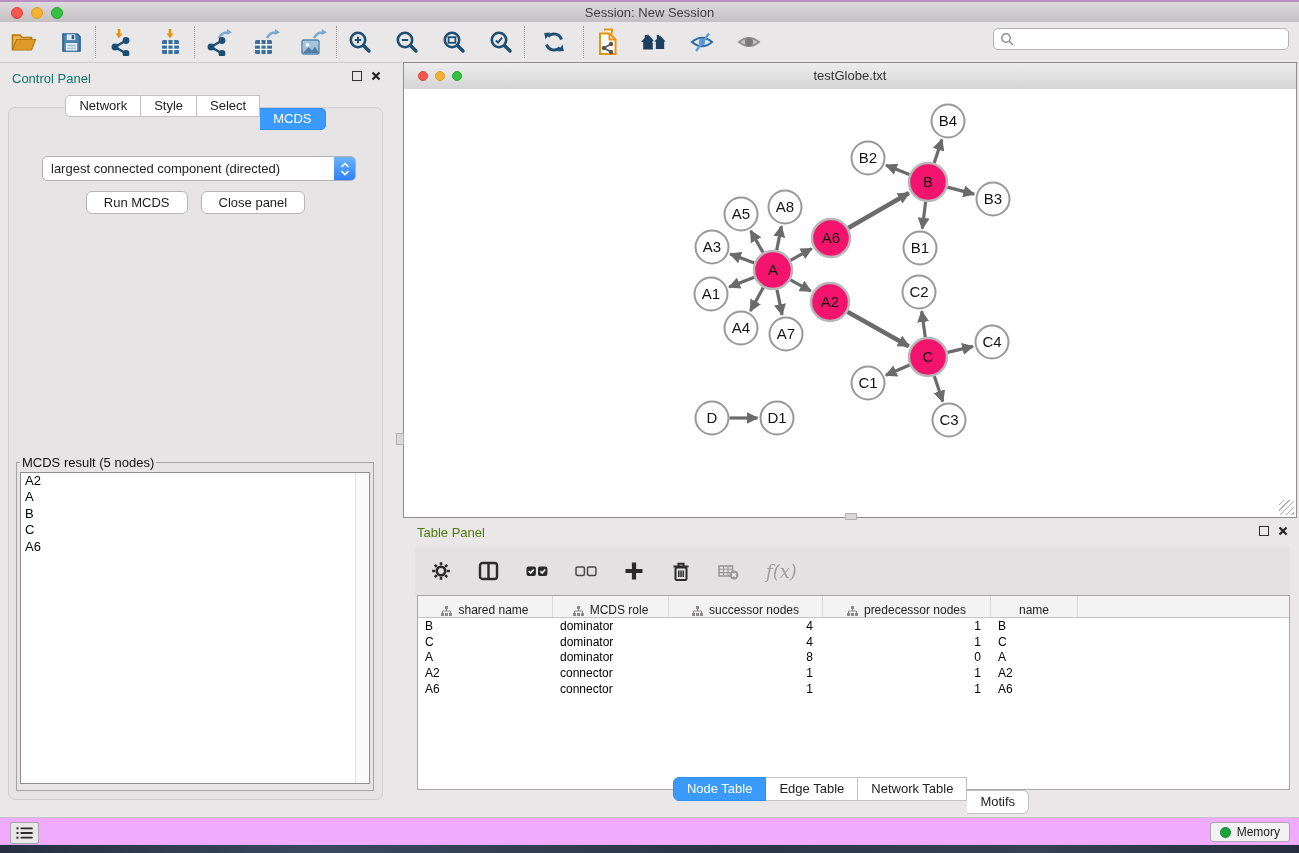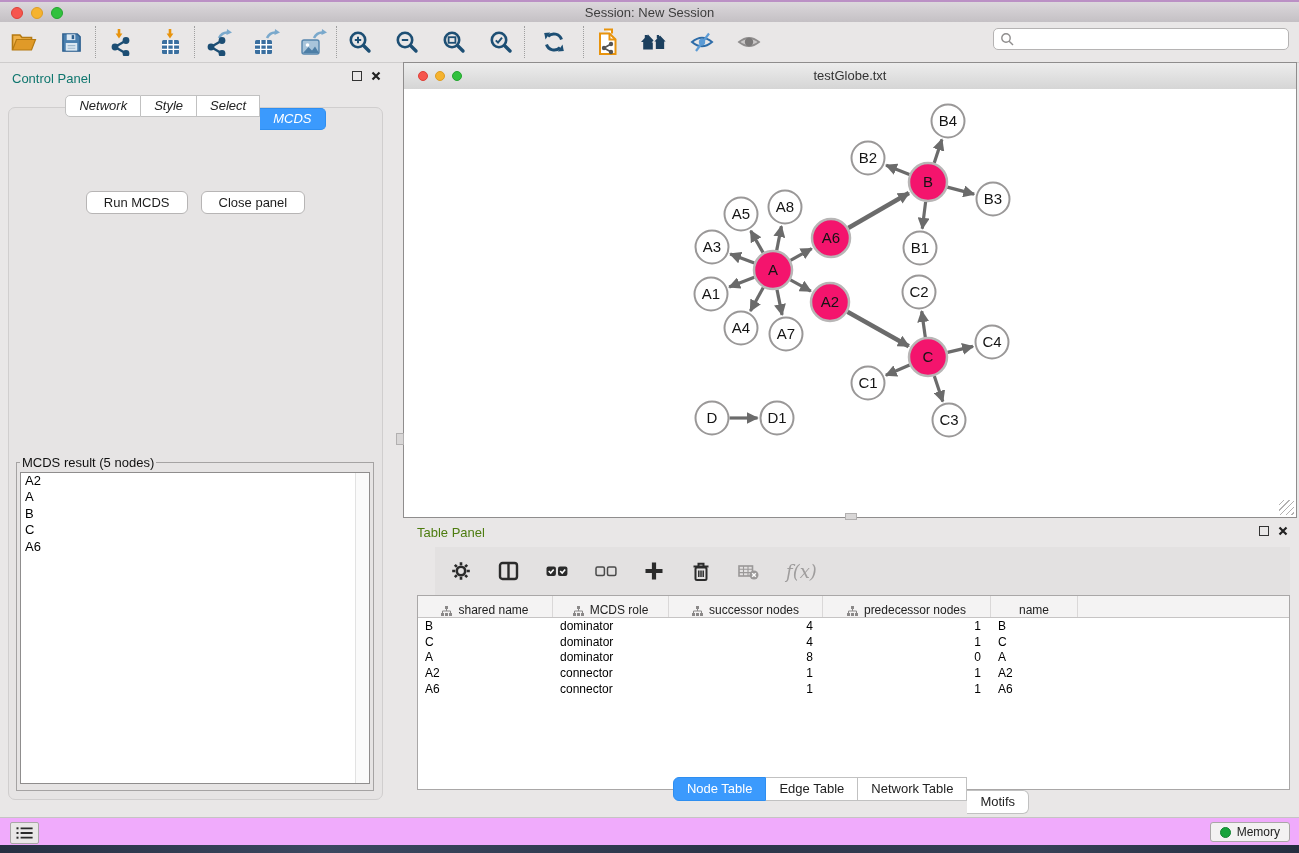--- a/index.html
+++ b/index.html
@@ -28,21 +28,21 @@
   .search-wrap input{border:none;outline:none;flex:1;height:18px;font-size:12px;background:transparent;}
 
   
   .control-panel{position:absolute;left:0;top:62px;width:391px;height:756px;}
   .cp-title{position:absolute;left:12px;top:9px;font-size:13px;color:#0f766e;}
   .win-ctls{position:absolute;top:9px;display:flex;gap:9px;align-items:center;}
   .cp-ctls{right:10px;}
   .float-icon{width:8px;height:8px;border:1.5px solid #333;display:inline-block;}
   .cp-body{position:absolute;left:8px;right:8px;top:45px;bottom:18px;background:#e6e4e4;
     border:1px solid #d0cece;border-radius:7px;}
-  .cp-tabs{position:absolute;top:33px;left:0;width:100%;display:flex;justify-content:center;z-index:3;font-style:italic;}
+  .cp-tabs{position:absolute;top:33px;left:0;width:100%;display:flex;justify-content:center;z-index:3;}
   .tab{height:20px;line-height:20px;padding:0 13px;font-size:13px;background:#fff;
     border:1px solid #c1c1c1;border-left:none;color:#222;cursor:default;}
   .tab:first-child{border-left:1px solid #c1c1c1;border-radius:5px 0 0 5px;}
   .tab:last-child{border-radius:0 5px 5px 0;margin-top:13px;}
   .tab.sel{background:#3b9afd;border-color:#2e8ef0;color:#fff;}
   .opt-label{position:absolute;top:26px;left:0;width:100%;text-align:center;font-size:13px;}
   .criterion{position:absolute;top:48px;left:33px;width:314px;height:25px;background:#fff;
     border:1px solid #b3b1b1;border-radius:5px;box-sizing:border-box;display:flex;align-items:center;}
   .criterion .val{flex:1;font-size:13px;padding-left:8px;white-space:nowrap;overflow:hidden;}
   .stepper{width:21px;height:23px;border-radius:0 4px 4px 0;background:linear-gradient(#6ab3fe,#2f80f7);
@@ -69,21 +69,21 @@
   .net-canvas{position:absolute;left:0;right:0;top:26px;bottom:0;background:#fff;overflow:hidden;}
   .resize-grip{position:absolute;right:2px;bottom:2px;width:15px;height:15px;
     background:repeating-linear-gradient(135deg,transparent 0 3px,#b3b1b1 3px 4px);}
   .thumb-left{position:absolute;left:396px;top:433px;width:8px;height:12px;background:#d9d7d7;border:1px solid #b2b0b0;box-sizing:border-box;}
   .thumb-bottom{position:absolute;left:845px;top:513px;width:12px;height:7px;background:#d9d7d7;border:1px solid #b2b0b0;box-sizing:border-box;}
 
   
   .table-panel{position:absolute;left:403px;top:522px;width:896px;height:296px;}
   .tp-title{position:absolute;left:14px;top:3px;font-size:13px;color:#4d7c0f;}
   .tp-ctls{right:11px;top:4px;}
-  .tp-toolbar{position:absolute;left:32px;right:9px;top:25px;height:48px;background:#e3e1e1;
+  .tp-toolbar{position:absolute;left:12px;right:9px;top:25px;height:48px;background:#e3e1e1;
     display:flex;align-items:center;gap:27px;padding-left:16px;box-sizing:border-box;}
   .tp-tbtn{display:flex;align-items:center;justify-content:center;cursor:default;}
   .fx{font-family:"DejaVu Serif",serif;font-style:italic;font-size:18px;color:#9f9d9d;}
   .tp-table{position:absolute;left:14px;right:9px;top:73px;bottom:28px;background:#fff;
     border:1px solid #a9a7a7;box-sizing:border-box;overflow:hidden;}
   .thead{display:flex;height:21px;background:#f4f3f3;border-bottom:1px solid #c6c4c4;}
   .th{box-sizing:border-box;border-right:1px solid #dad8d8;display:flex;align-items:flex-end;
     justify-content:center;gap:6px;font-size:12px;color:#222;}
   .th:last-child{border-right:none;}
   .tr{display:flex;height:15.7px;align-items:center;}
@@ -290,20 +290,28 @@
           <path d="M1.5 1.5 L8.5 8.5 M8.5 1.5 L1.5 8.5" stroke="#222" stroke-width="2.2"></path>
         </svg>
     </div>
     <div class="cp-tabs" id="cp-tabs">
         <div class="tab">Network</div>
         <div class="tab">Style</div>
         <div class="tab">Select</div>
         <div class="tab sel">MCDS</div>
       </div>
     <div class="cp-body">
+      <div class="criterion">
+        <span class="val">largest connected component (directed)</span>
+        <span class="stepper">
+          <svg width="12" height="14" viewBox="0 0 12 14">
+              <path d="M2.5 5 L6 1.5 L9.5 5 M2.5 9 L6 12.5 L9.5 9" fill="none" stroke="#fff" stroke-width="1.7"></path>
+            </svg>
+        </span>
+      </div>
       <div class="btn-row">
         <button class="btn">Run MCDS</button>
         <button class="btn">Close panel</button>
       </div>
       <fieldset class="mcds-fieldset">
         <legend>MCDS result (5 nodes)</legend>
         <div style="position:relative;height:calc(100% - 4px);">
           <div class="mcds-list" id="mcds-list">
               <div class="mcds-item">A2</div>
               <div class="mcds-item">A</div>

